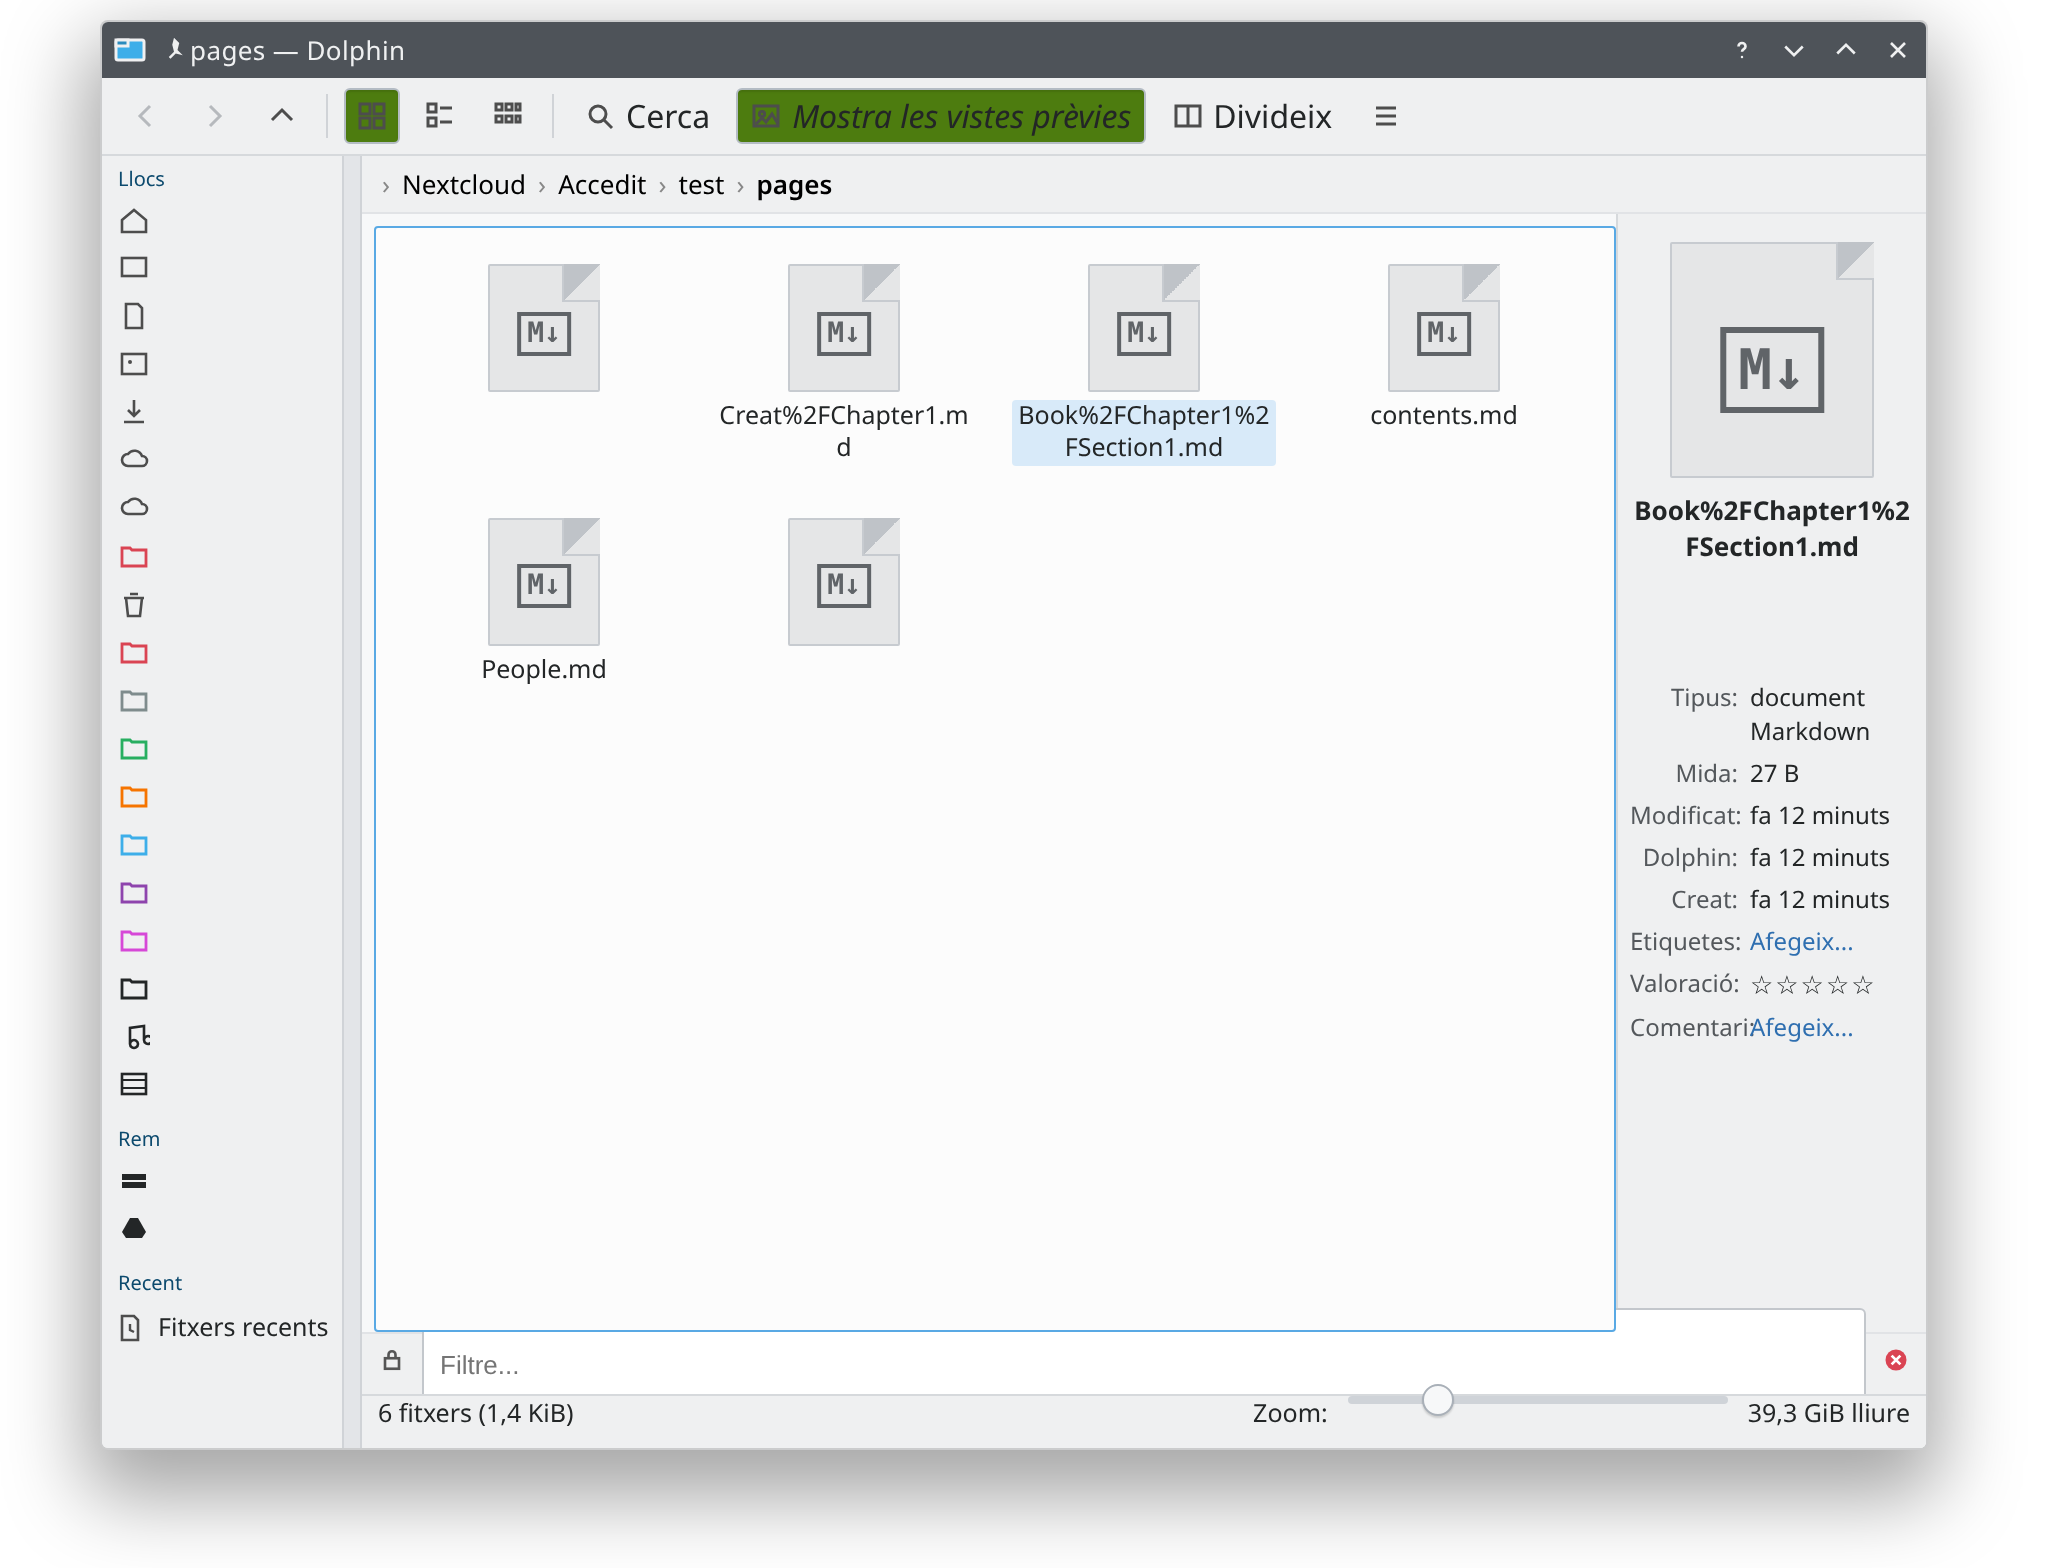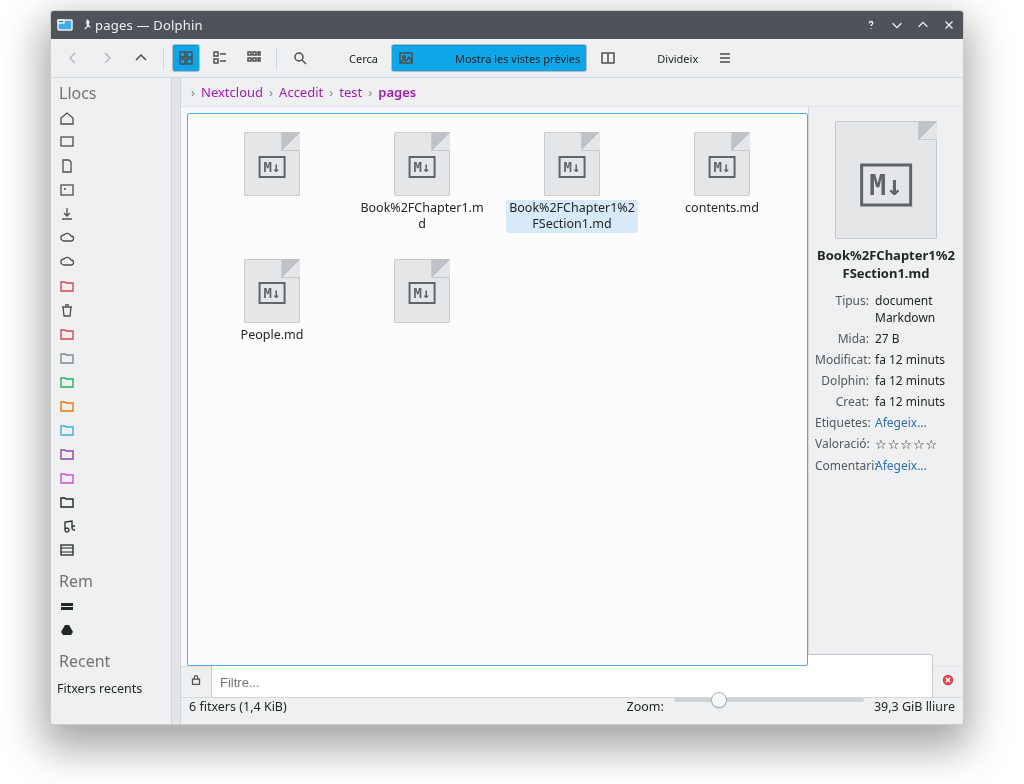--- a/index.html
+++ b/index.html
@@ -69,62 +69,62 @@
   .tbtn {
     height: 26px; min-width: 26px;
     padding: 0 6px;
     display: flex; align-items:center; justify-content:center;
     border: 1px solid transparent;
     border-radius: 3px;
     background: transparent;
     gap: 5px;
   }
   .tbtn.icononly { width:26px; padding:0; }
-  .tbtn.pressed { background:#0ea5e9; border-color:#b4bcc4; box-shadow:inset 0 1px 1px rgba(0,0,0,0.1); }
+  .tbtn.pressed { background:#4d7c0f; border-color:#b4bcc4; box-shadow:inset 0 1px 1px rgba(0,0,0,0.1);font-style:italic; }
   .tbtn svg { width:16px; height:16px; fill:none; stroke:#4d4d4d; stroke-width:1.5; }
   .tbtn.disabled svg { stroke:#b6b9bd; }
   .tb-sep { width:1px; height:22px; background:#d0d3d7; margin:0 2px; }
-  .tbtn span { font-size:11px; color:#232627;margin-left:36px; }
+  .tbtn span { font-size:16px; color:#232627; }
   
   .body {
     flex:1; display:flex; min-height:0;
   }
   .places {
     width:120px; background:#eff0f1;
     display:flex; flex-direction:column;
     font-size:12.5px;
     overflow:hidden;
   }
   .places .section-title {
-    color:#737373; padding:4px 8px 2px 8px; font-size:16px;
+    color:#0c4a6e; padding:4px 8px 2px 8px; font-size:10px;
   }
   .places .iconcol {
     display:flex; flex-direction:column; gap:4px; padding:2px 0 6px 6px;
   }
   .places .iconcol .place {
     width:20px; height:20px; display:flex; align-items:center; justify-content:center;
   }
   .places .place svg { width:16px; height:16px; }
-  .places .remote-row { display:flex; align-items:flex-start; gap:6px; padding:0 6px; height:22px;flex-direction:column; }
+  .places .remote-row { display:flex; align-items:flex-end; gap:6px; padding:0 6px; height:22px; }
   
   .content-area {
     flex:1; display:flex; flex-direction:column; min-width:0;
     background:#f7f8f9;
   }
   .track-left {
     width:8px; background:#e3e5e8; border-left:1px solid #d0d3d7; border-right:1px solid #d0d3d7;
     flex:0 0 auto;
   }
   .breadcrumb {
     height:28px; display:flex; align-items:center; gap:6px;
     padding:0 10px; background:#eff0f1; font-size:13px;
     border-bottom:1px solid #e1e3e6;
   }
   .breadcrumb .chev { color:#888; }
-  .breadcrumb .crumb { color:#a21caf; }
+  .breadcrumb .crumb { color:#000000; }
   .breadcrumb .crumb.current { font-weight:600; }
   .main-row { flex:1; display:flex; min-height:0; }
   .file-view {
     flex:1; background:#fcfcfc; margin:6px 0 0 6px;
     border:1px solid #59a9e4; border-radius:2px;
     overflow:auto; position:relative;
     padding:14px;
   }
   .file-grid {
     display:grid;
@@ -189,21 +189,21 @@
     display:flex; flex-direction:column; align-items:center;
     padding:10px 6px; font-size:12.5px; flex:0 0 auto;
   }
   .infopanel .big-md { width:102px; height:118px; margin-top:4px; margin-bottom:8px; }
   .infopanel .big-md .stamp { font-size:28px; border-width:3px; padding:2px 6px; }
   .infopanel .filename {
     font-weight:700; text-align:center; font-size:13px; line-height:1.35;
     word-break:break-word; margin-bottom:8px;
   }
   .infopanel .meta {
-    width:100%; font-size:12px;
+    width:100%; font-size:12px;margin-top:48px;
   }
   .infopanel .meta .row { display:flex; gap:6px; padding:2px 0; }
   .infopanel .meta .k { width:54px; text-align:right; color:#54585c; }
   .infopanel .meta .v { flex:1; color:#232627; }
   .infopanel .meta .v a { color:#2f6fb0; text-decoration:none; }
   .stars { color:#8d9196; letter-spacing:1px; font-size:13px; }
 </style>
 </head>
 <body>
 
@@ -479,21 +479,21 @@
                     <div class="fold"></div>
                     <div class="stamp">M↓</div>
                   </div>
                 </div>
                 <div class="file-item">
                   <div class="md-icon">
                     <div class="page"></div>
                     <div class="fold"></div>
                     <div class="stamp">M↓</div>
                   </div>
-                  <div class="label">Book%2FChapter1.md</div>
+                  <div class="label">Creat%2FChapter1.md</div>
                 </div>
                 <div class="file-item selected">
                   <div class="md-icon">
                     <div class="page"></div>
                     <div class="fold"></div>
                     <div class="stamp">M↓</div>
                   </div>
                   <div class="label">Book%2FChapter1%2FSection1.md</div>
                 </div>
                 <div class="file-item">

